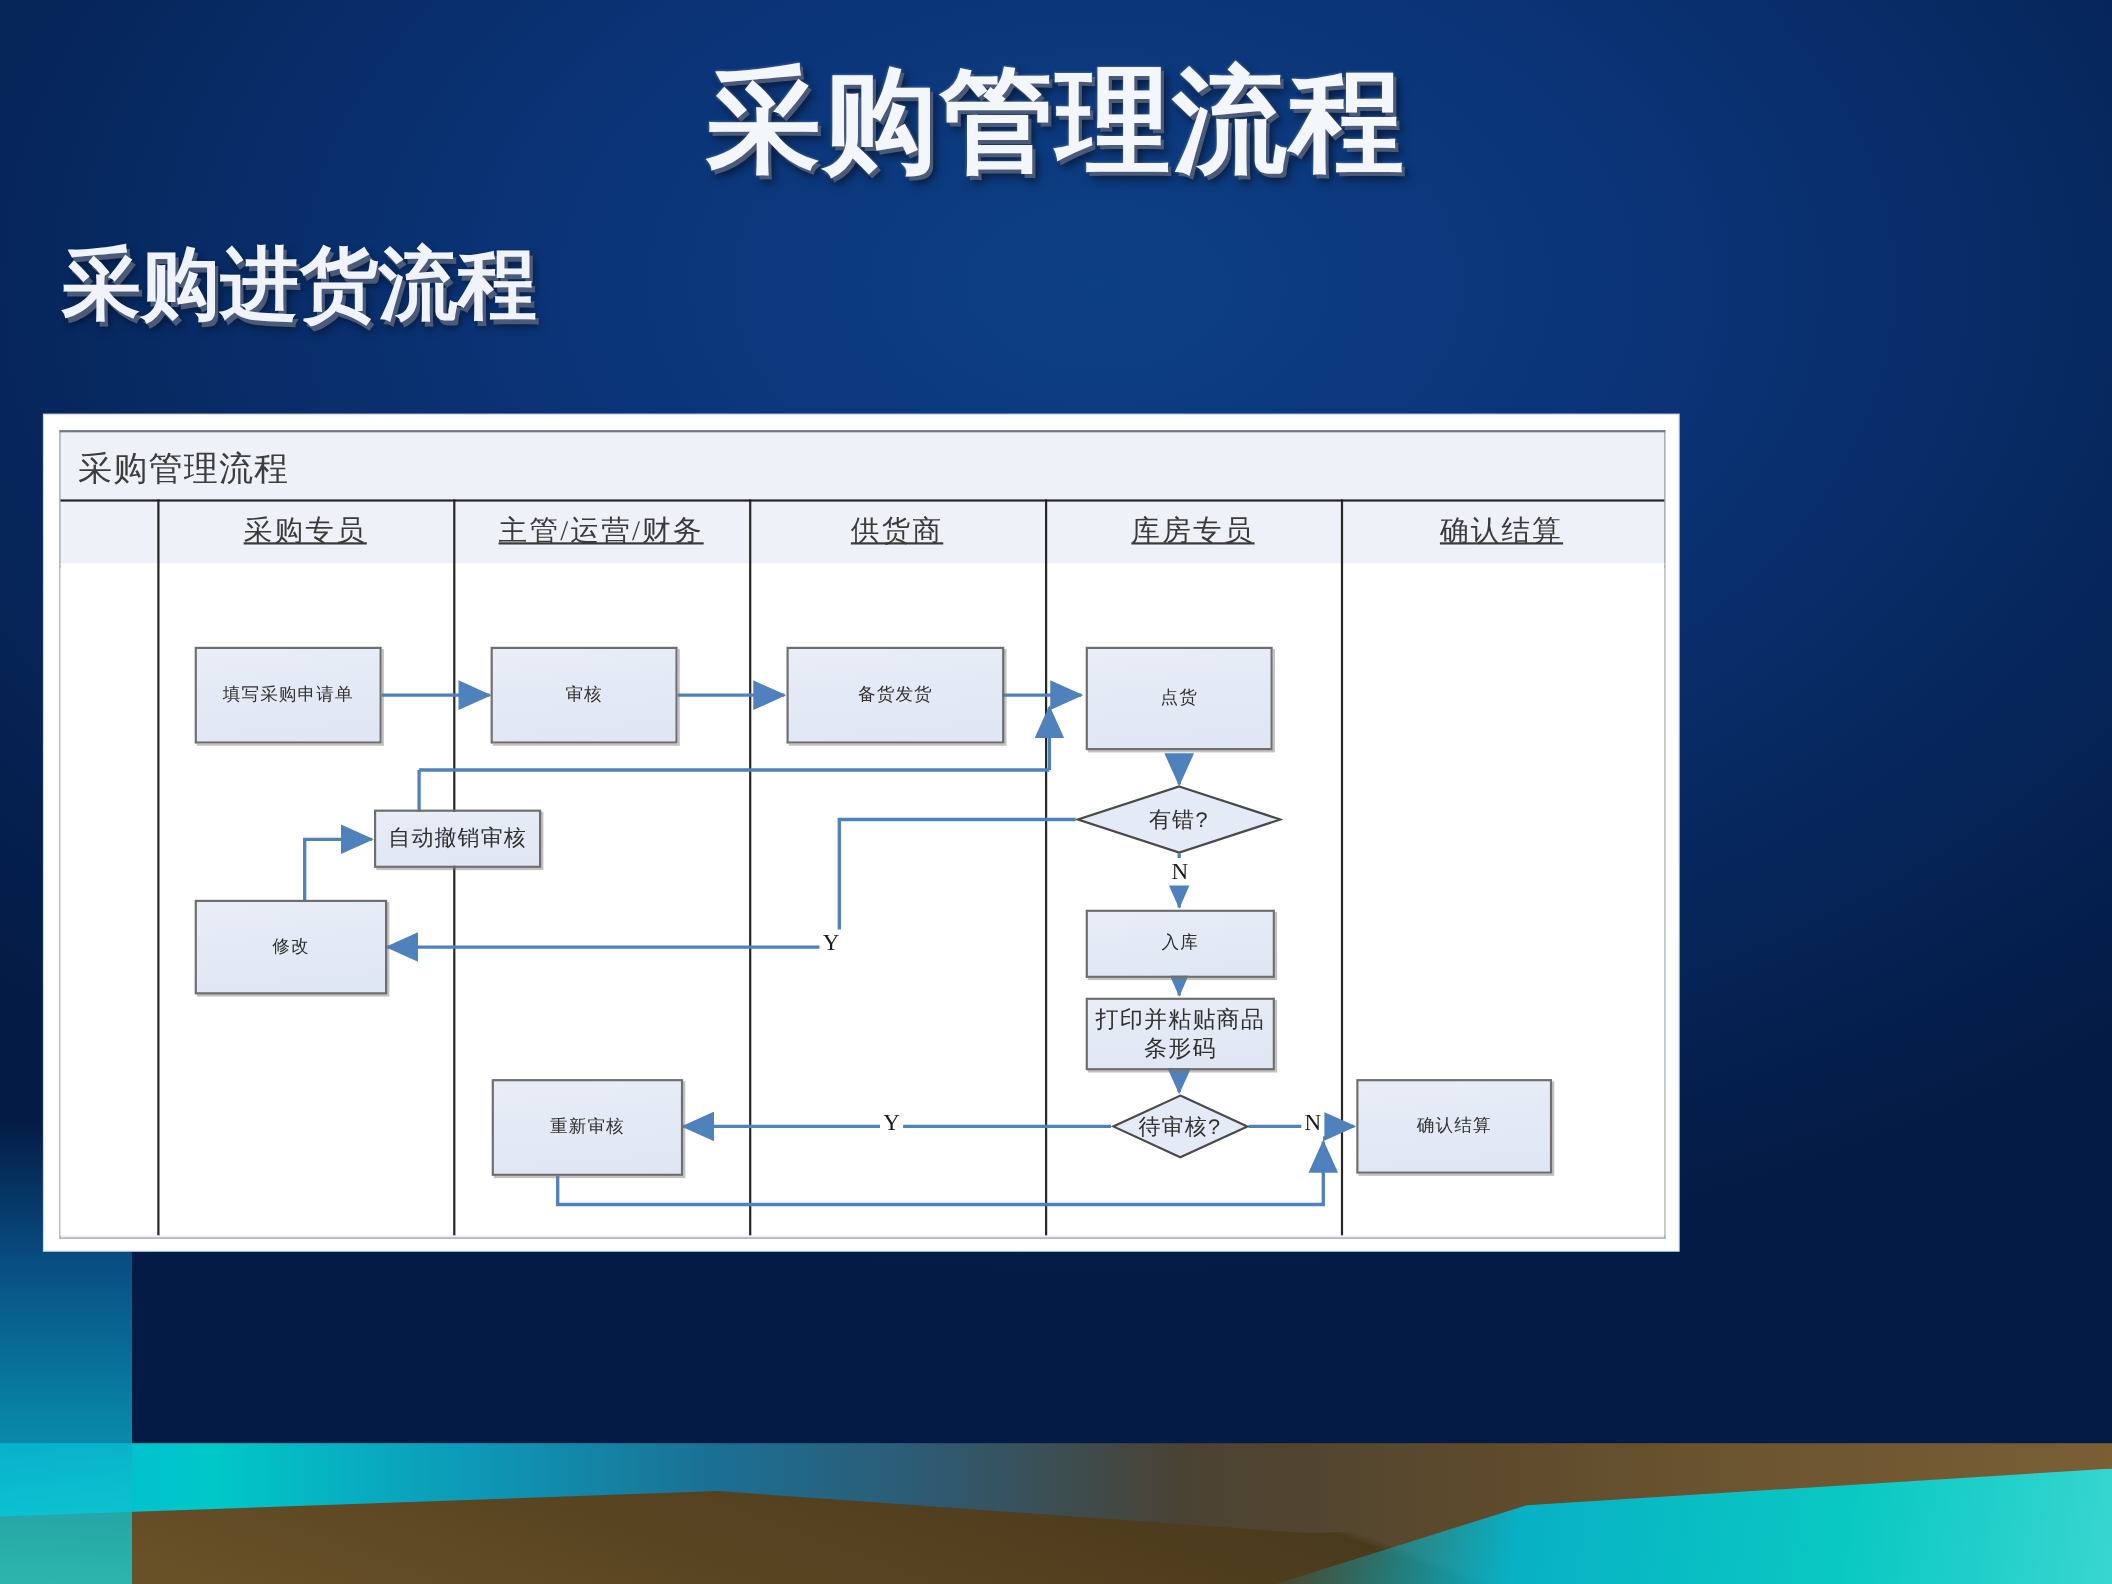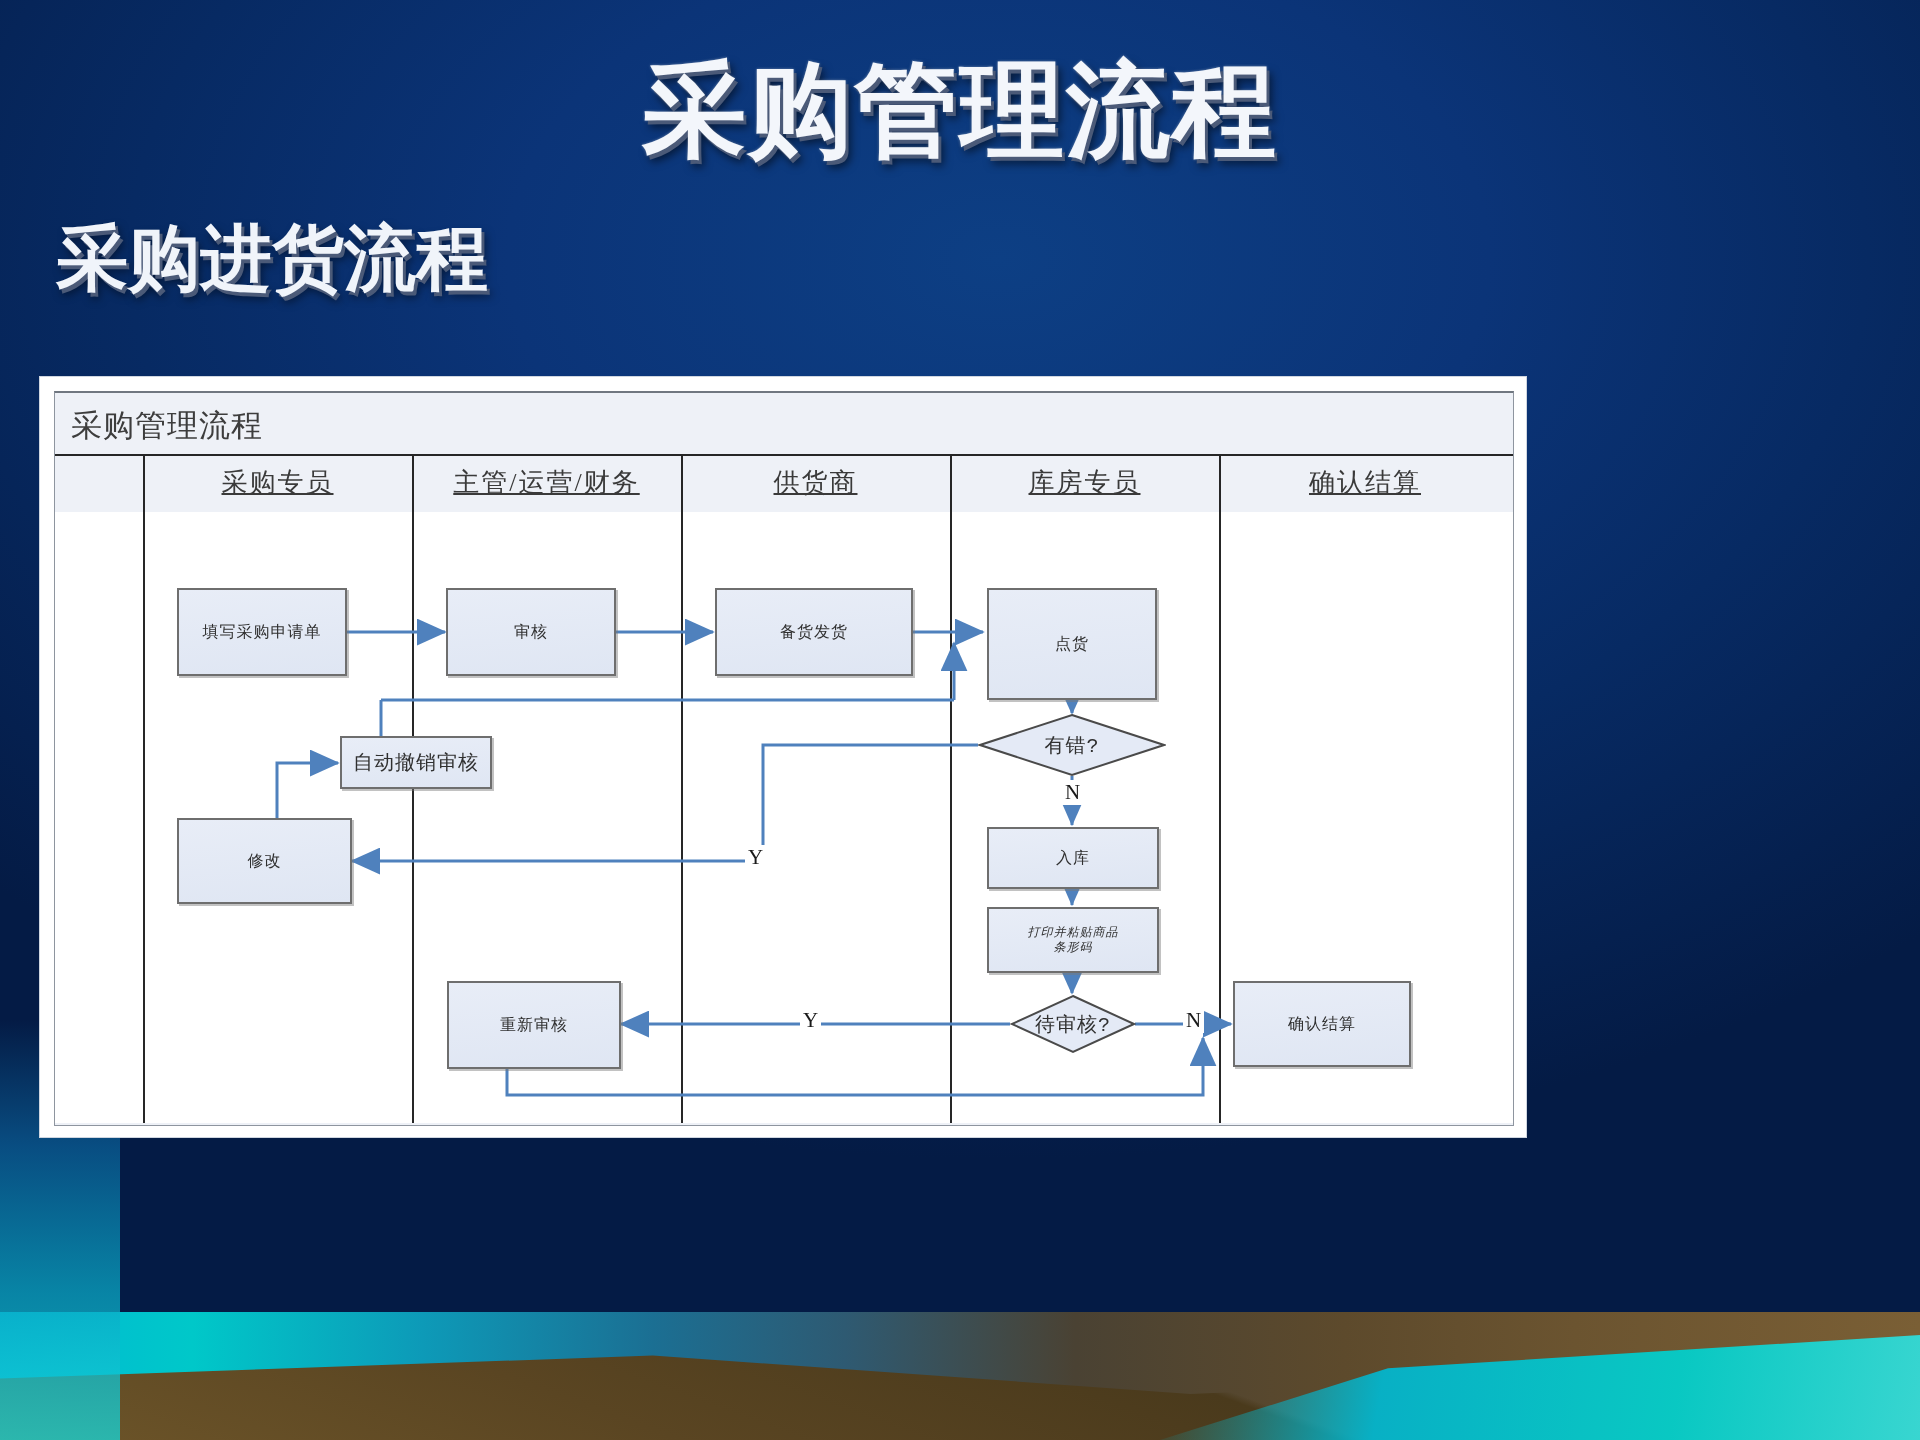--- a/index.html
+++ b/index.html
@@ -89,21 +89,21 @@
   
   .node{
     position:absolute;box-sizing:border-box;
     background:linear-gradient(175deg,#e8edf7 0%, #dfe6f3 100%);
     border:2px solid #6e6e6e;
     box-shadow:2px 2px 0 rgba(120,120,120,.45);
     display:flex;align-items:center;justify-content:center;text-align:center;
     font-family:"Liberation Serif", serif;
     font-size:16px;color:#303030;letter-spacing:1px;line-height:1.25;
   }
-  .node.two-line{font-size:12px;font-style:italic;}
+  .node.two-line{font-size:21px;}
   .diamond-wrap{position:absolute;}
   .diamond-wrap svg{display:block;}
   .diamond-label{
     position:absolute;left:0;top:0;width:100%;height:100%;
     display:flex;align-items:center;justify-content:center;
     font-family:Liberation Mono, monospace;font-size:20px;color:#303030;letter-spacing:1px;
     pointer-events:none;
   }
 
   
@@ -190,21 +190,21 @@
           <path d="M452,676 L452,702 L1148,702 L1148,645" marker-end="url(#ah)"></path>
         </g>
       </svg>
 
       <div class="node" style="left:122px;top:195px;width:170px;height:88px">填写采购申请单</div>
 
       <div class="node" style="left:391px;top:195px;width:170px;height:88px">审核</div>
 
       <div class="node" style="left:660px;top:195px;width:198px;height:88px">备货发货</div>
 
-      <div class="node" style="left:932px;top:195px;width:170px;height:112px">点货</div>
+      <div class="node" style="left:932px;top:195px;width:170px;height:94px">点货</div>
 
       <div class="diamond-wrap" style="left:923px;top:320px;width:188px;height:64px">
         <svg width="188" height="64" viewBox="0 0 188 64">
           <polygon points="94,2 186,32 94,62 2,32" fill="#e4eaf6" stroke="#4a4a4a" stroke-width="2"></polygon>
         </svg>
         <div class="diamond-label">有错?</div>
       </div>
 
       <div class="node" style="left:932px;top:434px;width:172px;height:62px">入库</div>
 

